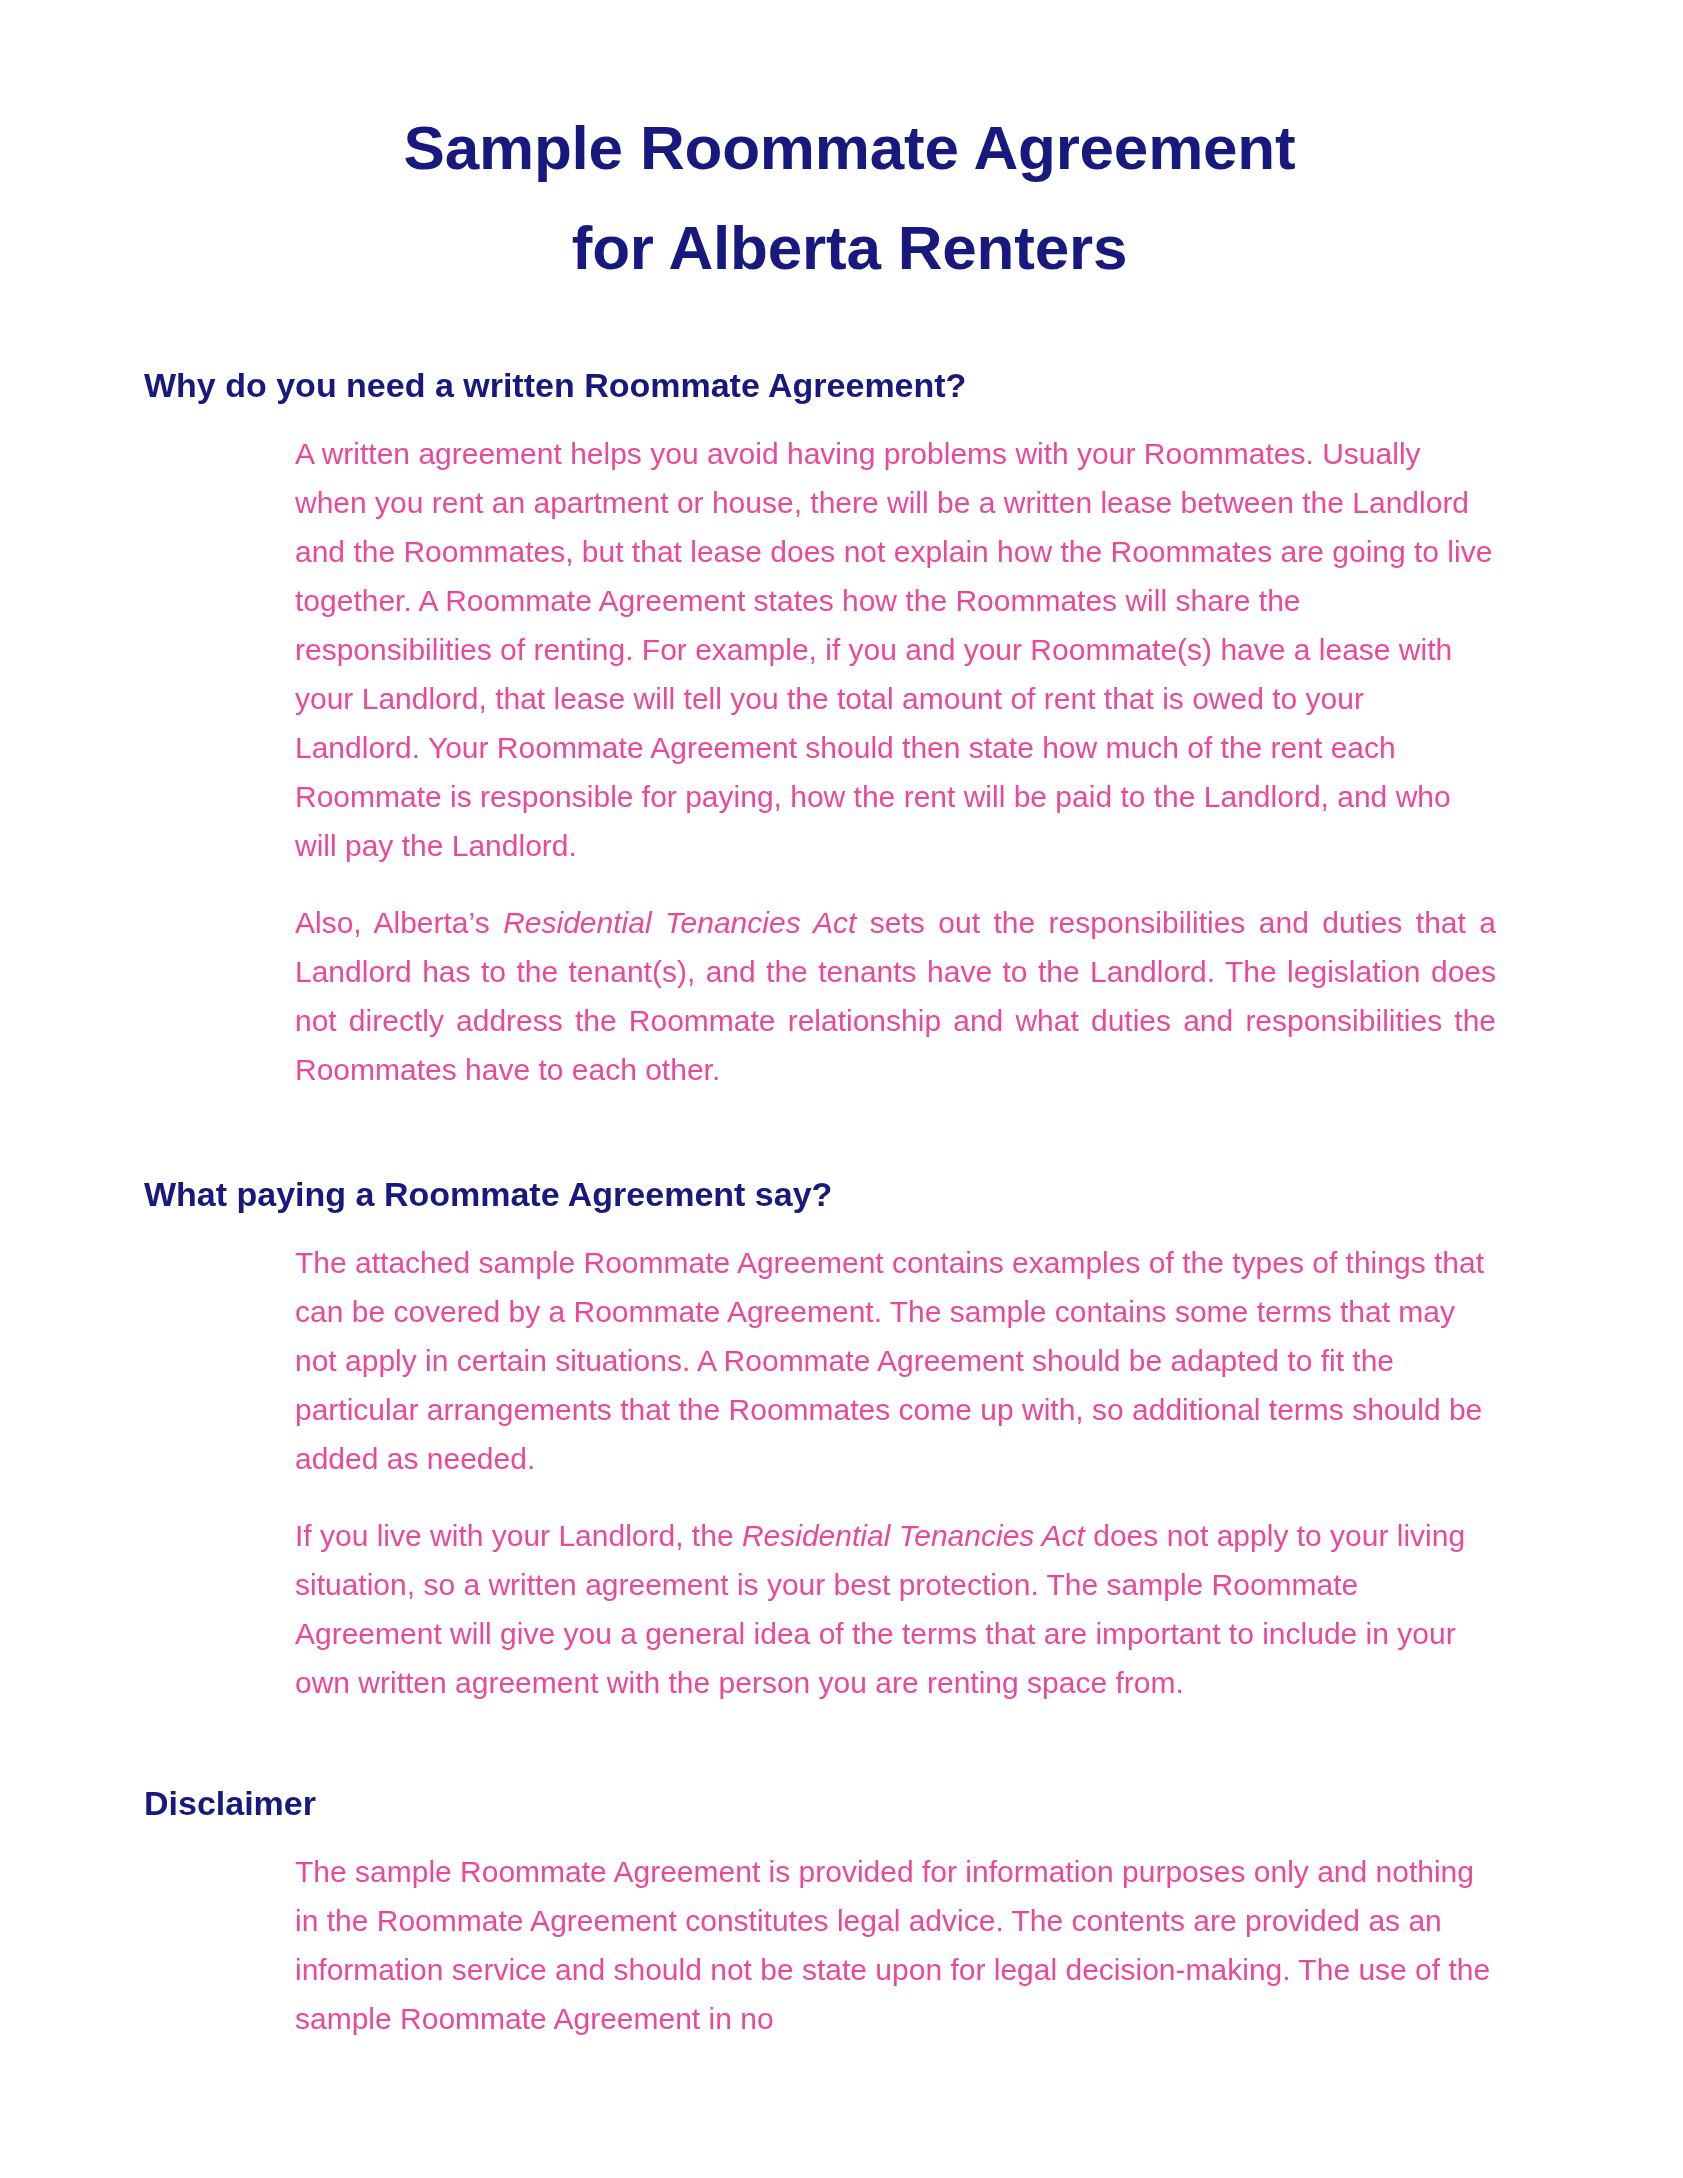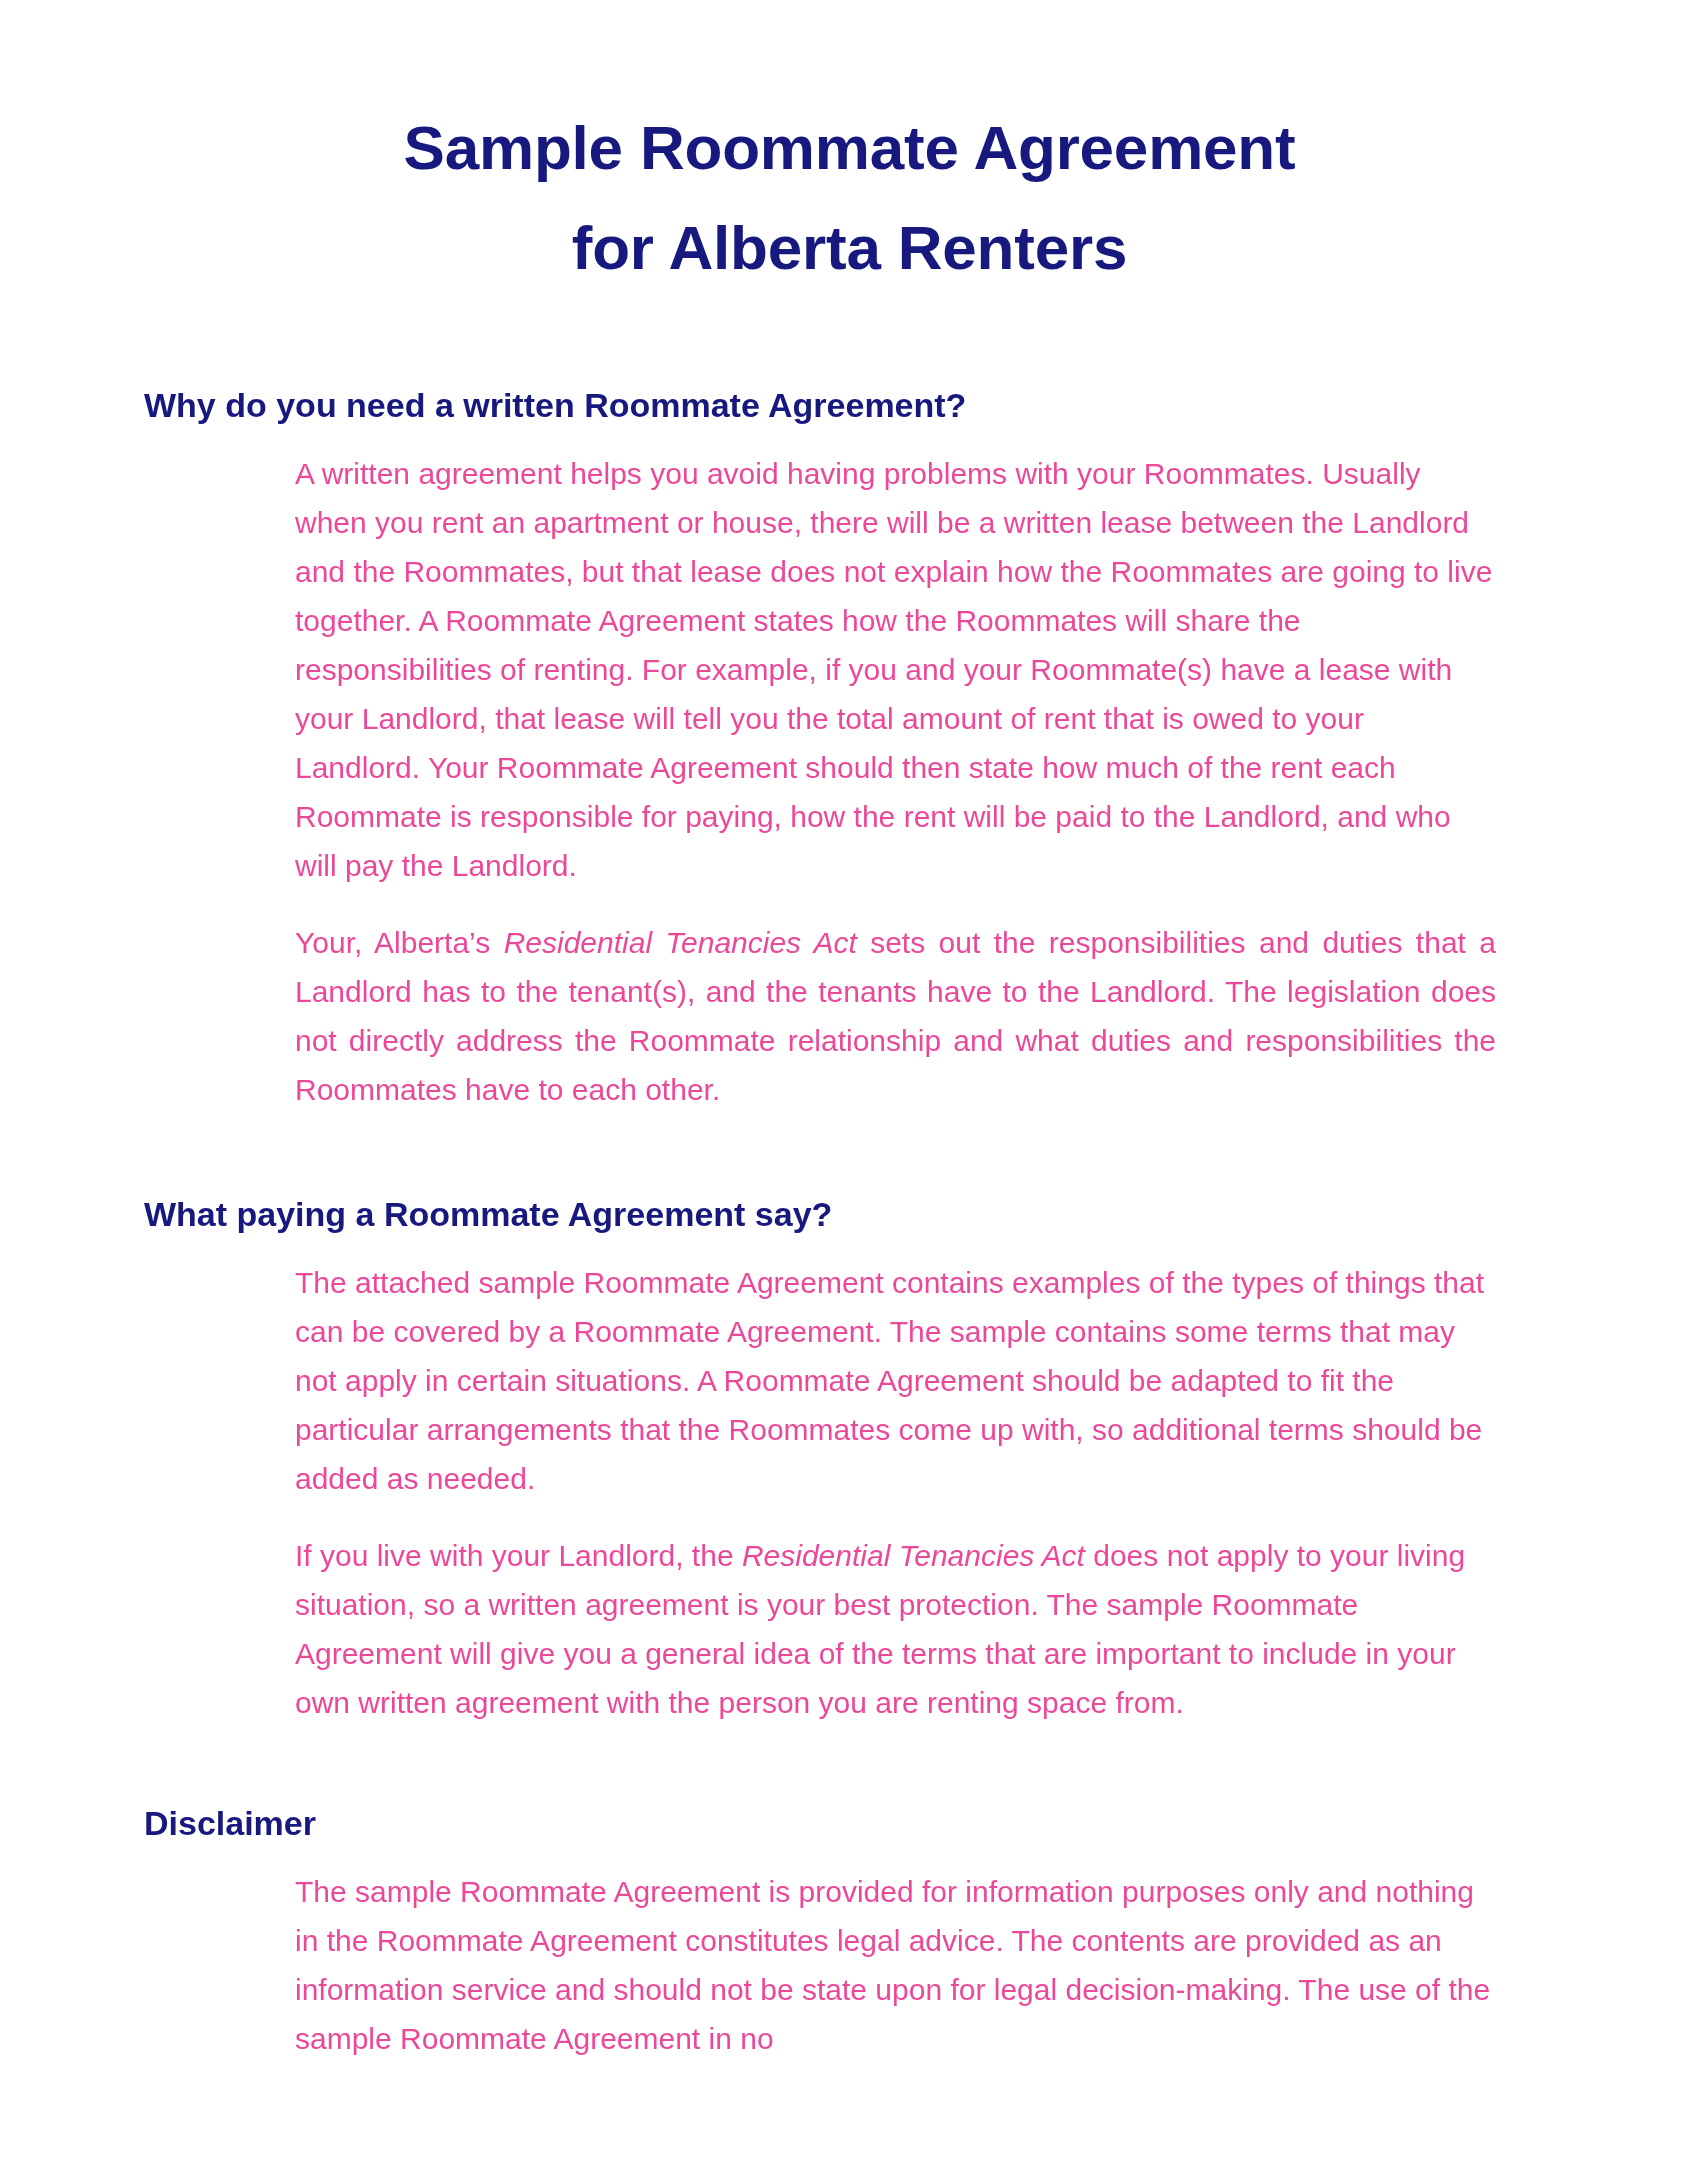--- a/index.html
+++ b/index.html
@@ -38,21 +38,21 @@
     display: block;
   }
   .doc-title .line + .line {
     margin-top: 38px;
   }
 
   
   .content {
     position: absolute;
     left: 0;
-    top: 386px;
+    top: 366px;
     width: 1683px;
   }
 
   
   .section-heading {
     margin: 0;
     padding: 0;
     color: #18197e;
     font-family: "Liberation Sans", sans-serif;
     font-weight: bold;
@@ -101,21 +101,21 @@
   <div class="content">
 
     <h2 class="section-heading">Why do you need a written Roommate Agreement?</h2>
 
     <div class="gap-heading-to-para"></div>
 
     <p class="para">A written agreement helps you avoid having problems with your Roommates. Usually when you rent an apartment or house, there will be a written lease between the Landlord and the Roommates, but that lease does not explain how the Roommates are going to live together. A Roommate Agreement states how the Roommates will share the responsibilities of renting. For example, if you and your Roommate(s) have a lease with your Landlord, that lease will tell you the total amount of rent that is owed to your Landlord. Your Roommate Agreement should then state how much of the rent each Roommate is responsible for paying, how the rent will be paid to the Landlord, and who will pay the Landlord.</p>
 
     <div class="gap-para-to-para"></div>
 
-    <p class="para justify"><span>Your, Alberta’s </span><em>Residential Tenancies Act</em><span> sets out the responsibilities and duties that a Landlord has to the tenant(s), and the tenants have to the Landlord. The legislation does not directly address the Roommate relationship and what duties and responsibilities the Roommates have to each other.</span></p>
+    <p class="para justify"><span>Also, Alberta’s </span><em>Residential Tenancies Act</em><span> sets out the responsibilities and duties that a Landlord has to the tenant(s), and the tenants have to the Landlord. The legislation does not directly address the Roommate relationship and what duties and responsibilities the Roommates have to each other.</span></p>
 
     <div class="gap-section"></div>
 
     <h2 class="section-heading">What paying a Roommate Agreement say?</h2>
 
     <div class="gap-heading-to-para"></div>
 
     <p class="para">The attached sample Roommate Agreement contains examples of the types of things that can be covered by a Roommate Agreement. The sample contains some terms that may not apply in certain situations. A Roommate Agreement should be adapted to fit the particular arrangements that the Roommates come up with, so additional terms should be added as needed.</p>
 
     <div class="gap-para-to-para"></div>

